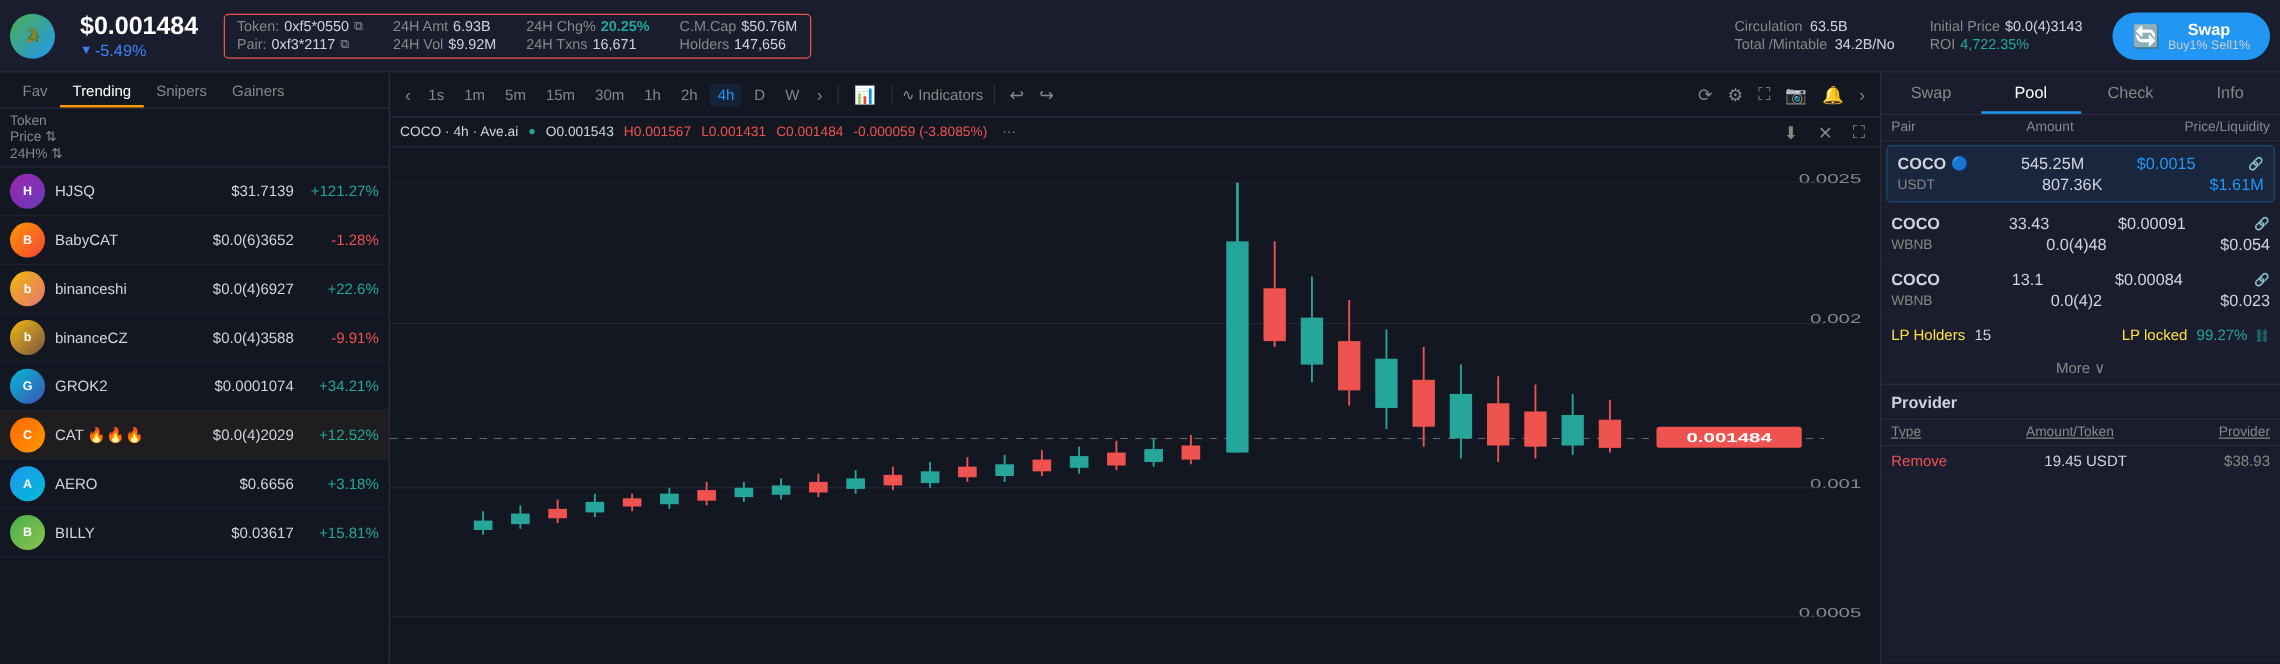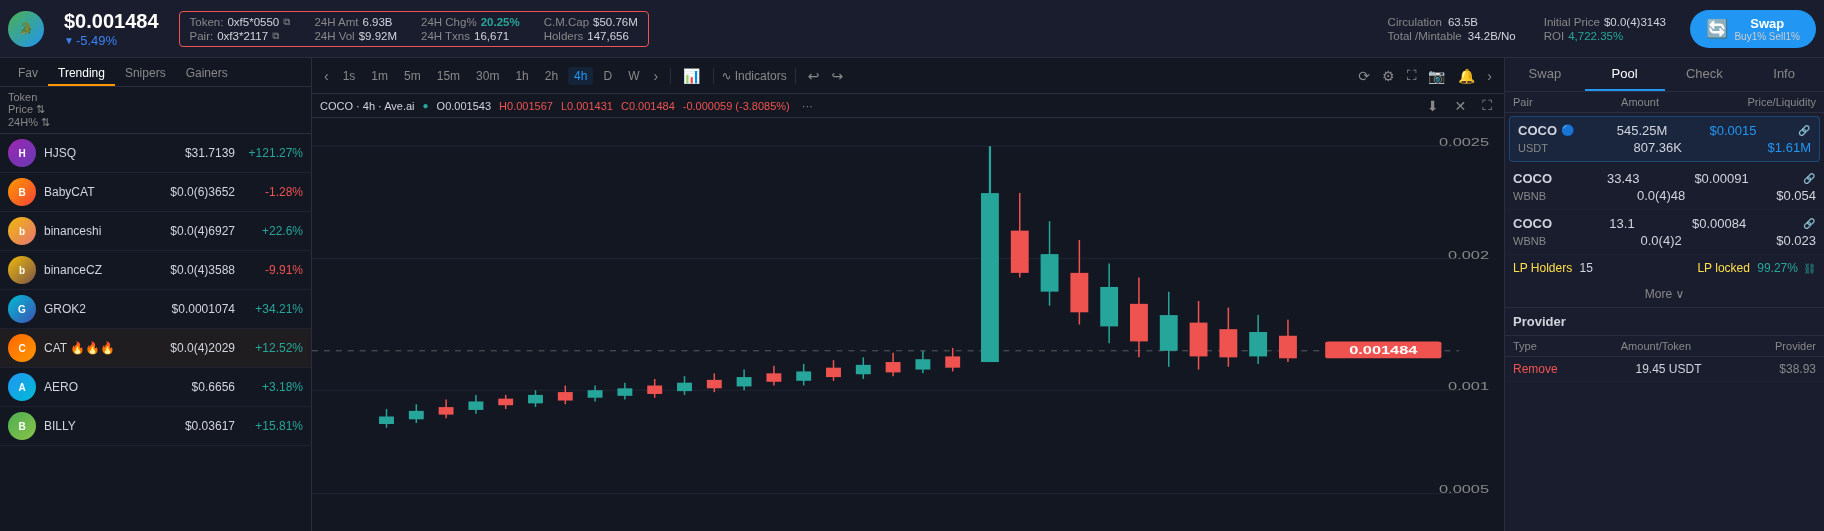--- a/index.html
+++ b/index.html
@@ -88,21 +88,21 @@
     .pool-pair-sub { font-size: 11px; color: #888; }
     .pool-amount { font-size: 13px; color: #d1d4dc; text-align: right; }
     .pool-price { font-size: 13px; color: #d1d4dc; text-align: right; }
     .pool-price-blue { color: #2196F3; font-size: 13px; }
     .lp-row { display: flex; justify-content: space-between; padding: 6px 8px; font-size: 12px; }
     .lp-label { color: #fde047; }
     .lp-value { color: #d1d4dc; }
     .lp-value-green { color: #26a69a; }
     .more-btn { text-align: center; padding: 6px; color: #888; cursor: pointer; font-size: 12px; border-bottom: 1px solid #2a2d3e; }
     .liquidity-header { padding: 6px 8px; font-size: 13px; font-weight: 600; color: #d1d4dc; border-bottom: 1px solid #2a2d3e; }
-    .liq-table-header { display: flex; justify-content: space-between; padding: 4px 8px; font-size: 11px; color: #888; border-bottom: 1px solid #2a2d3e; }
+    .liq-table-header { display: flex; justify-content: space-between; padding: 4px 8px; font-size: 11px; color: #888; border-bottom: 1px solid #2a2d3e; text-decoration: underline; }
     .liq-row { display: flex; justify-content: space-between; padding: 5px 8px; border-bottom: 1px solid #1e2130; }
     .liq-type-remove { color: #ef5350; font-size: 12px; }
     .liq-amount { font-size: 12px; color: #d1d4dc; }
     .liq-provider { font-size: 12px; color: #888; text-align: right; }
 
     
     .verified-icon { color: #2196F3; font-size: 11px; }
     .ext-link { color: #26a69a; font-size: 10px; cursor: pointer; }
 
     .chart-ohlc { color: #d1d4dc; }

